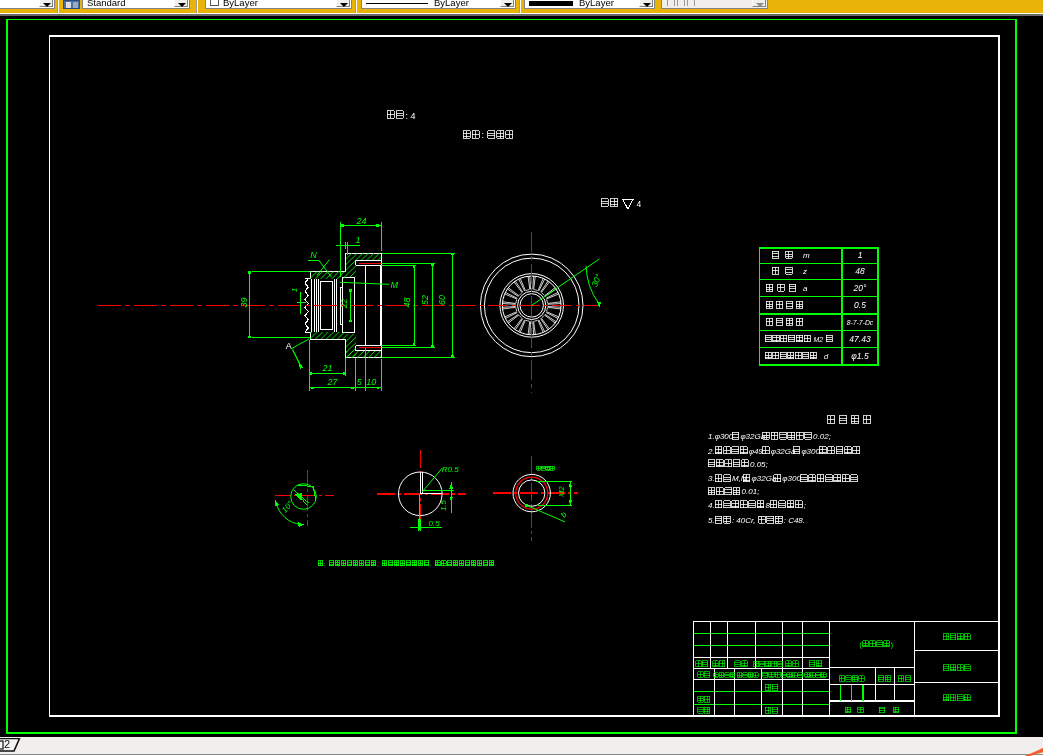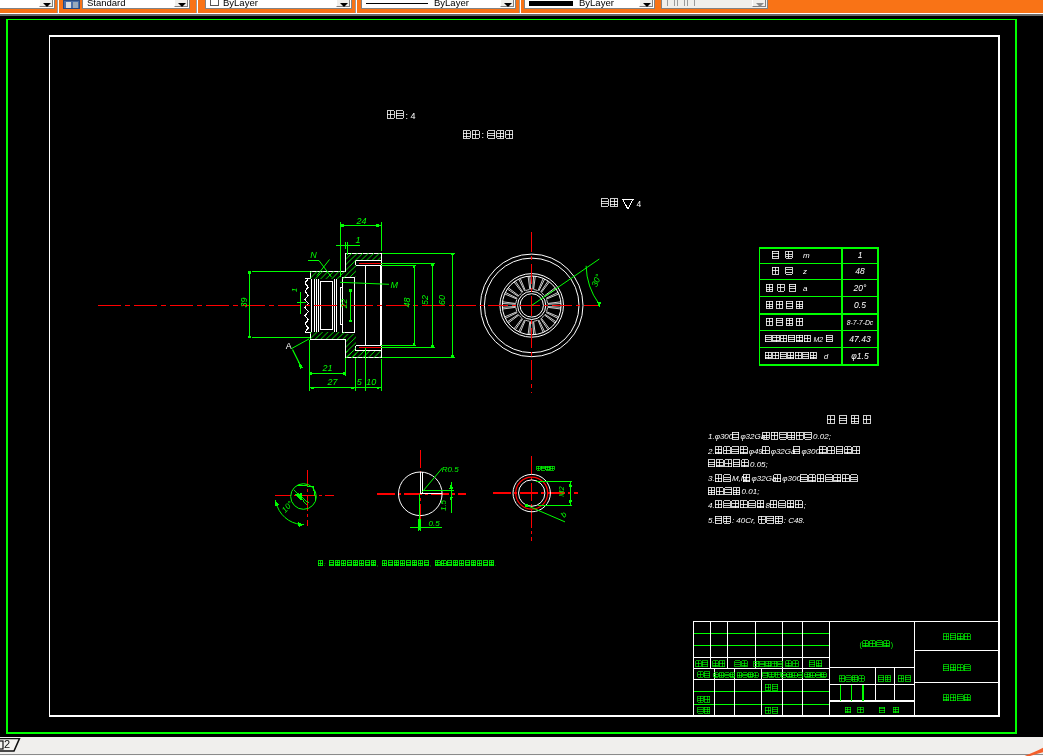--- a/index.html
+++ b/index.html
@@ -1,15 +1,15 @@
 <!DOCTYPE html>
 <html><head><meta charset="utf-8"><style>
 *{margin:0;padding:0;box-sizing:border-box}
 body{width:1043px;height:756px;background:#000;overflow:hidden;position:relative;font-family:"Liberation Sans",sans-serif}
-#tb{position:absolute;left:0;top:0;width:1043px;height:16px;background:#f97316}
+#tb{position:absolute;left:0;top:0;width:1043px;height:16px;background:#eab308}
 .combo{position:absolute;top:-13px;height:22px;background:#fff;border:1px solid #828282;font-size:9.5px;color:#000}
 .combo .lbl{position:absolute;left:4px;top:9px;white-space:nowrap}
 .cbtn{position:absolute;right:1px;top:1px;bottom:1px;width:14px;background:#f0efec;border:1px solid #fff;border-right-color:#808080;border-bottom-color:#808080}
 .arr{position:absolute;left:3px;top:12.5px;width:0;height:0;border-left:4px solid transparent;border-right:4px solid transparent;border-top:4px solid #000}
 .sep{position:absolute;top:0;height:13px;width:2px;background:#fff;border-left:1px solid #9a9a9a}
 #tbl1{position:absolute;left:0;top:13px;width:1043px;height:1px;background:#fff}
 #tbl2{position:absolute;left:0;top:14px;width:1043px;height:2px;background:#6a6a6a}
 #sb{position:absolute;left:0;top:737px;width:1043px;height:19px;background:#f0efed}
 #sbl{position:absolute;left:0;top:16.6px;width:1043px;height:1px;background:#8a8a8a}
 #sbw{position:absolute;left:0;top:17.6px;width:1043px;height:1.4px;background:#fbfbfb}

